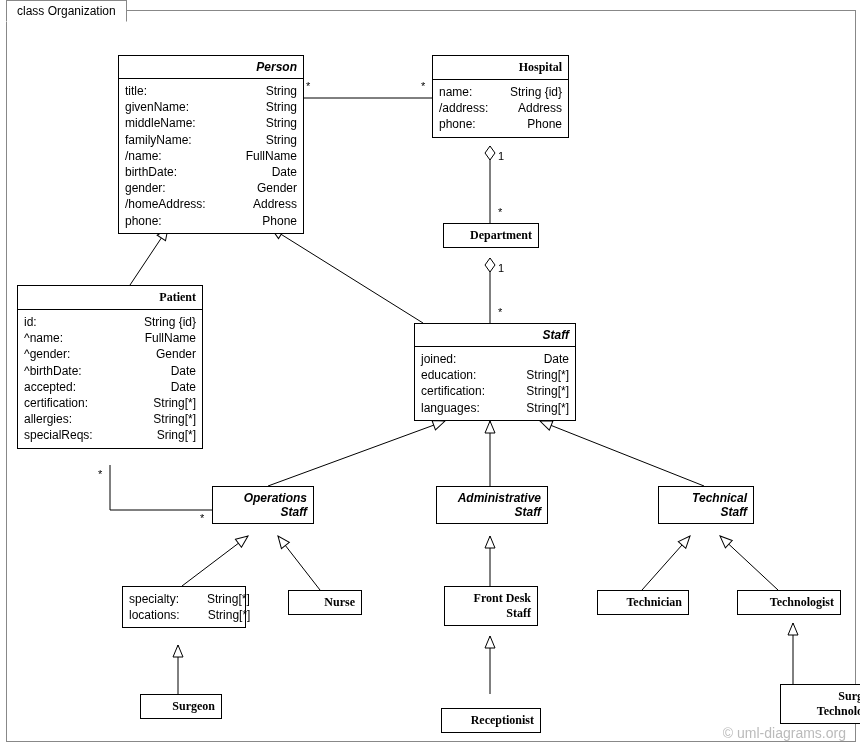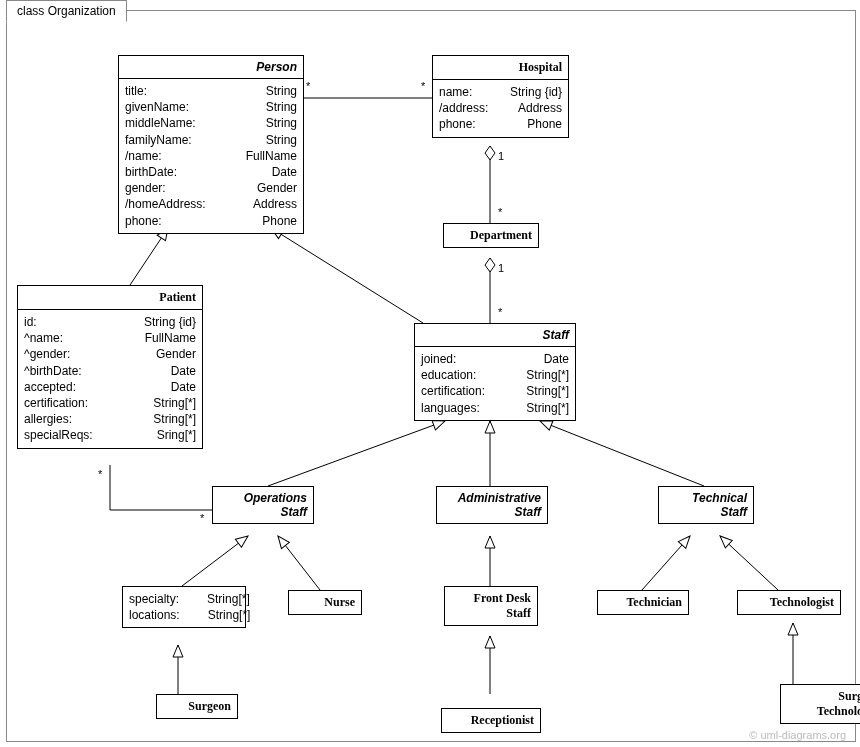--- a/index.html
+++ b/index.html
@@ -72,21 +72,21 @@
   }
   .mlabel {
     position: absolute;
     font-size: 11px;
     color: #000;
   }
   .watermark {
     position: absolute;
     right: 14px;
     bottom: 6px;
-    font-size: 11px;
+    font-size: 14px;
     color: #bbb;
   }
 </style>
 </head>
 <body>
 
 <div class="frame">
   <div class="outer-box"></div>
   <div class="tab">class Organization</div>
 
@@ -305,21 +305,21 @@
   </div>
 
   <div class="class-box" style="left:597px;top:590px;width:90px">
     <div class="class-title non-abstract" style="border-bottom:none">Technician</div>
   </div>
 
   <div class="class-box" style="left:737px;top:590px;width:102px">
     <div class="class-title non-abstract" style="border-bottom:none">Technologist</div>
   </div>
 
-  <div class="class-box" style="left:156px;top:694px;width:80px">
+  <div class="class-box" style="left:140px;top:694px;width:80px">
     <div class="class-title non-abstract" style="border-bottom:none">Surgeon</div>
   </div>
 
   <div class="class-box" style="left:441px;top:708px;width:98px">
     <div class="class-title non-abstract" style="border-bottom:none">Receptionist</div>
   </div>
 
   <div class="class-box" style="left:780px;top:684px;width:106px">
     <div class="class-title non-abstract" style="border-bottom:none;white-space:pre-line">Surgical
 Technologist</div>

